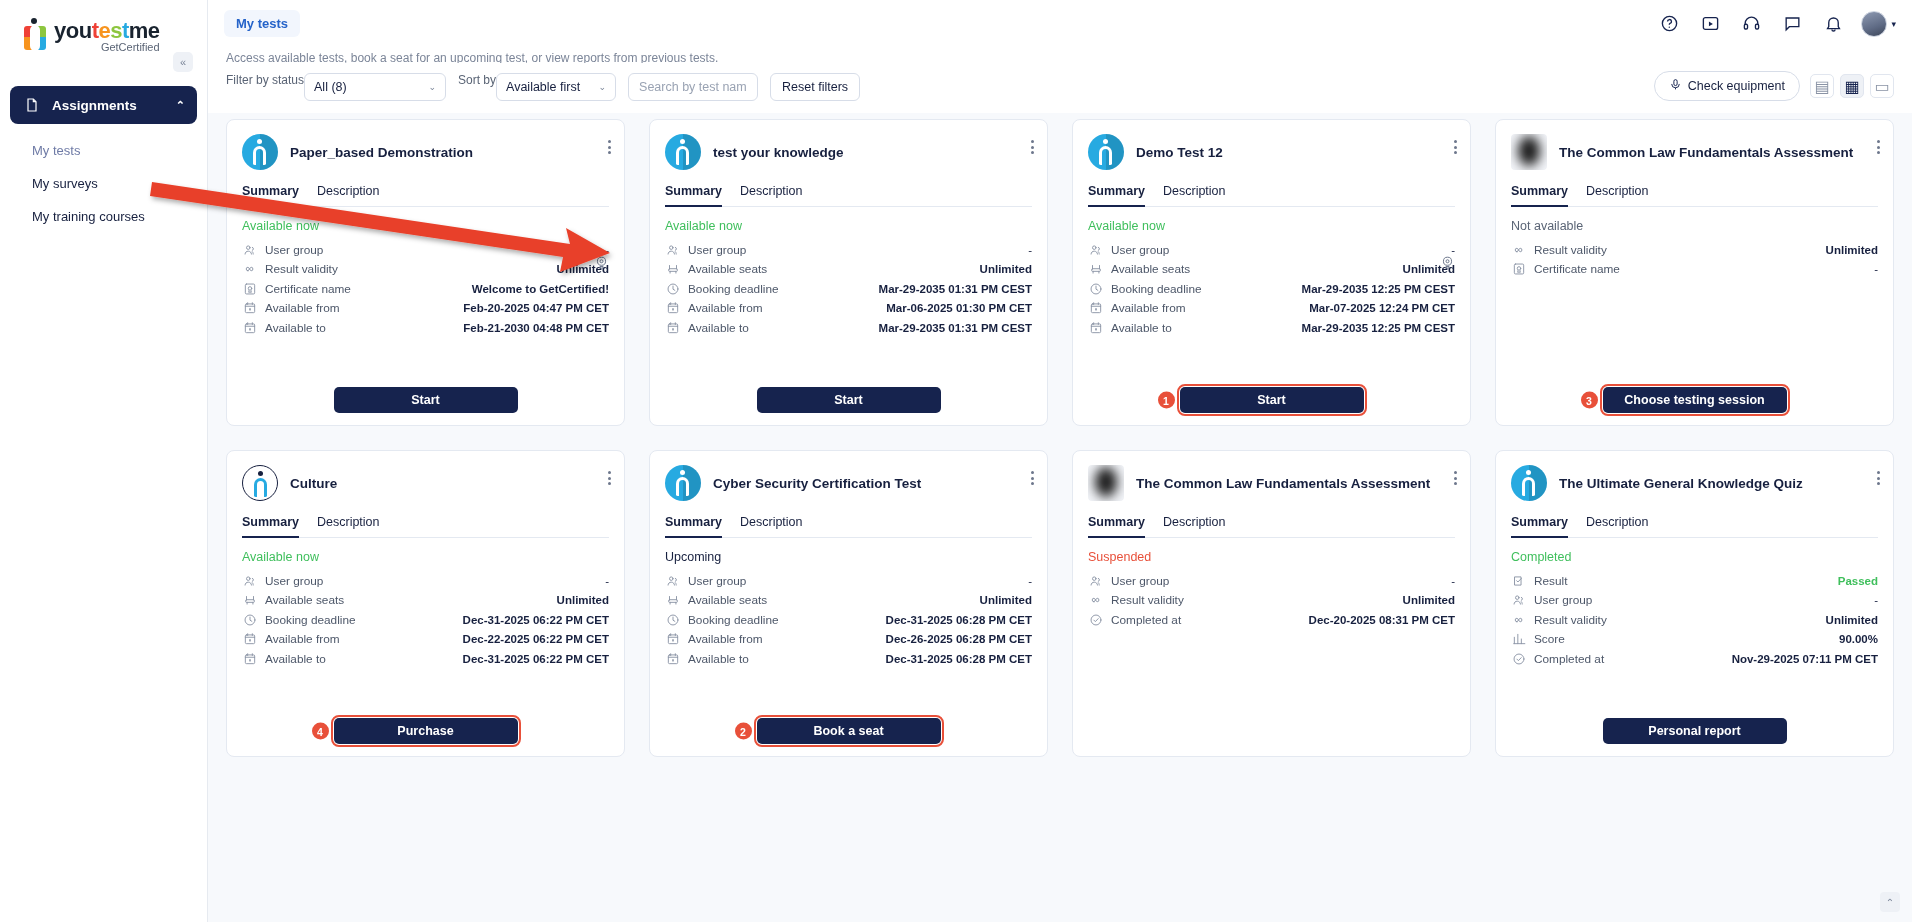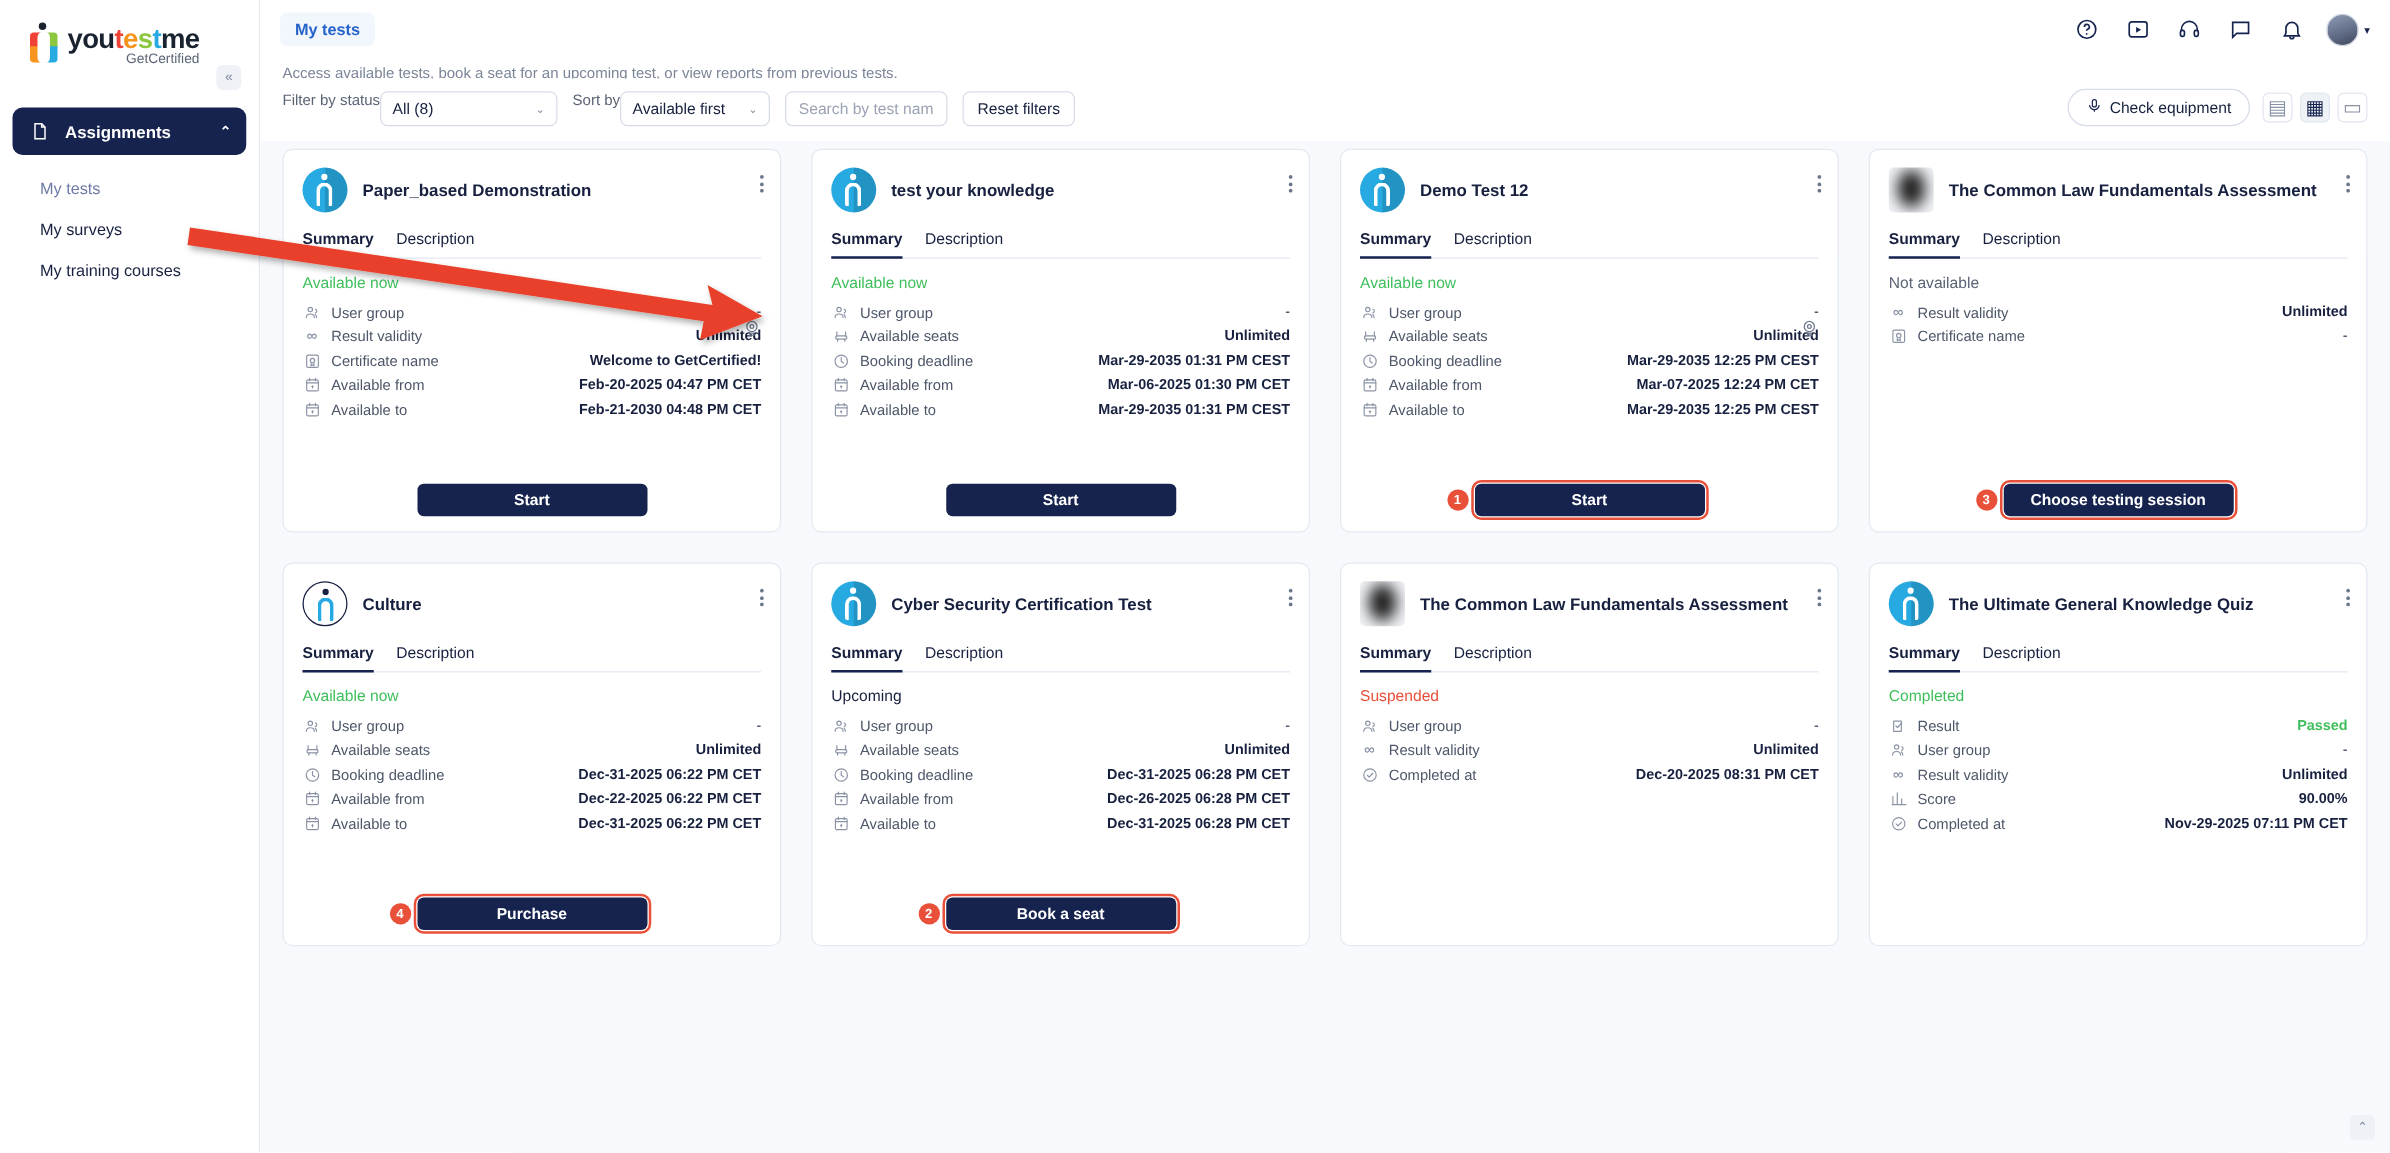--- a/index.html
+++ b/index.html
@@ -886,20 +886,23 @@
                 <span class="ico">
                   <svg width="14" height="14" viewBox="0 0 24 24" fill="none" stroke="#8a93a5" stroke-width="1.6" stroke-linecap="round" stroke-linejoin="round">
                     <circle cx="12" cy="12" r="8.5"></circle>
                     <path d="M8.4 12.2l2.6 2.6 4.8-5.1"></path>
                   </svg>
                 </span>
                 <span class="lbl">Completed at</span>
                 <span class="val">Nov-29-2025 07:11 PM CET</span>
               </div>
             </div>
+            <div class="card-foot">
+              <button class="btn-primary">Personal report</button>
+            </div>
           </div>
         </div>
       <div class="scroll-top">⌃</div>
     </div>
   </div>
 
   <svg class="arrow-svg" viewBox="0 0 1912 922">
     <defs>
       <filter id="ashadow" x="-20%" y="-20%" width="150%" height="150%">
         <feDropShadow dx="2" dy="3" stdDeviation="2.5" flood-color="#000000" flood-opacity="0.32"></feDropShadow>

